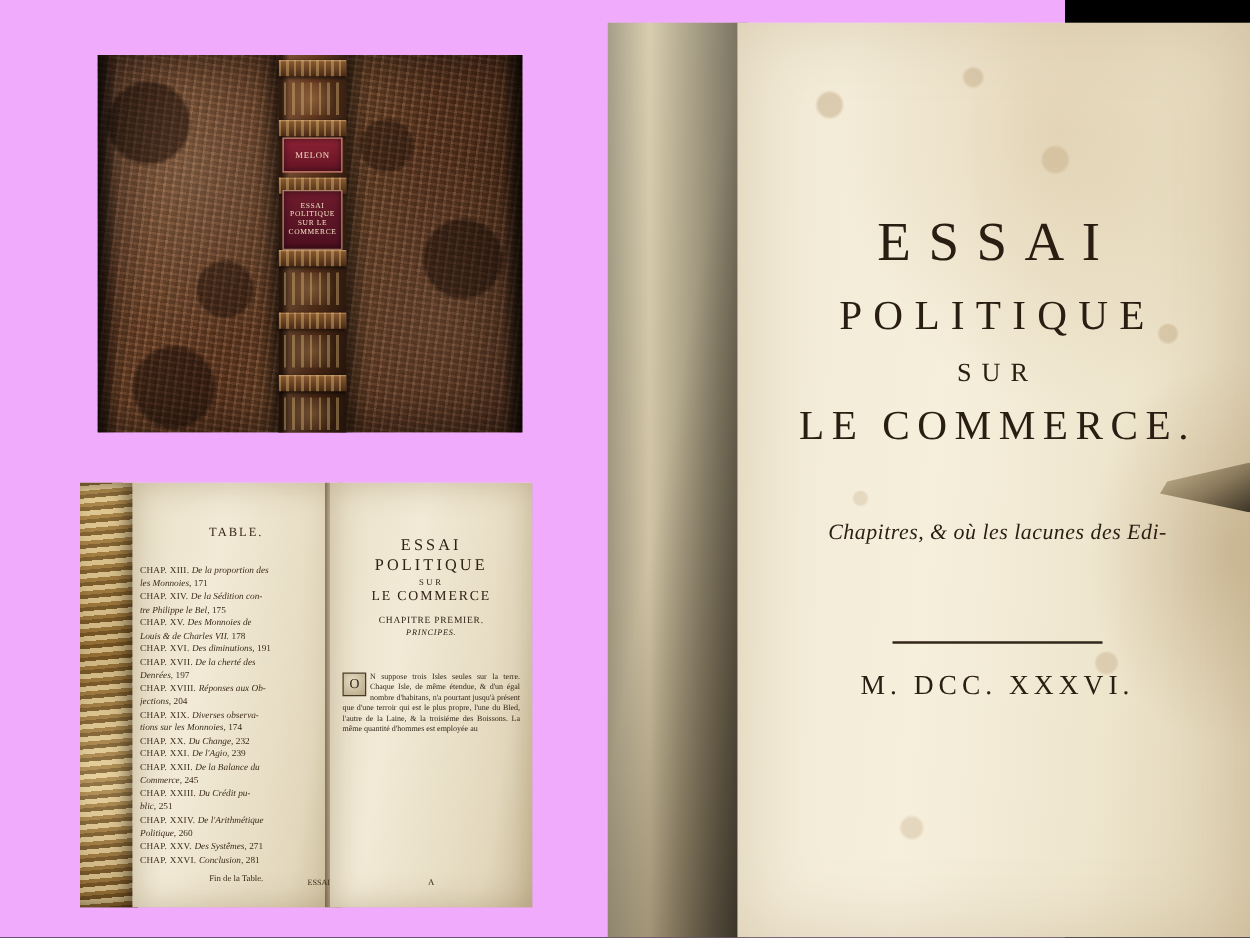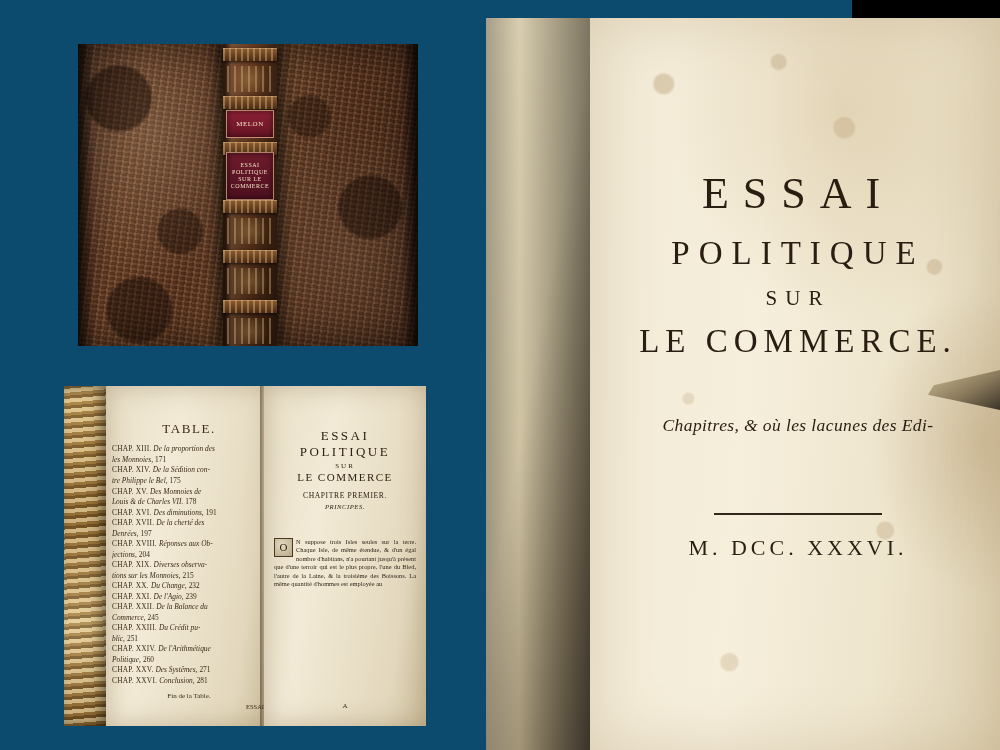--- a/index.html
+++ b/index.html
@@ -10,21 +10,21 @@
   body {
     width: 1000px;
     height: 750px;
     overflow: hidden;
     font-family: "Liberation Serif", serif;
   }
   .stage {
     position: relative;
     width: 852px;
     height: 750px;
-    background: #0c4a6e;
+    background: #f0abfc;
   }
 
   
   .panel { position: absolute; overflow: hidden; }
 
   
   .cover-panel {
     left: 78px; top: 44px; width: 340px; height: 302px;
   }
   .cover-leather {
@@ -136,22 +136,22 @@
   .toc {
     position: absolute; left: 6px; right: 6px; top: 34px;
     color: #3a2a18;
     font-size: 7.4px;
     line-height: 1.42;
     font-family: "Liberation Serif", serif;
   }
   .toc-head {
     text-align: center;
     letter-spacing: 1.6px;
-    font-size: 13px;
-    margin-bottom: 6px;
+    font-size: 10px;
+    margin-bottom: 17px;
   }
   .toc-row { display: flex; gap: 2px; }
   .toc-chap { white-space: nowrap; letter-spacing: 0.2px; }
   .toc-desc { font-style: italic; overflow: hidden; }
   .toc-foot { text-align: center; margin-top: 6px; font-size: 7px; }
   .catch { position: absolute; right: 8px; bottom: 16px; font-size: 6.5px; color: #3a2a18; }
 
   .mini-title {
     position: absolute; left: 8px; right: 8px; top: 42px;
     text-align: center; color: #2f2114;
@@ -330,21 +330,21 @@
         <div class="toc-row">
             <span class="toc-desc">jections,</span>
             <span>204</span>
           </div>
         <div class="toc-row">
             <span class="toc-chap">CHAP. XIX.</span>
             <span class="toc-desc">Diverses observa-</span>
           </div>
         <div class="toc-row">
             <span class="toc-desc">tions sur les Monnoies,</span>
-            <span>215</span>
+            <span>174</span>
           </div>
         <div class="toc-row">
             <span class="toc-chap">CHAP. XX.</span>
             <span class="toc-desc">Du Change,</span>
             <span>232</span>
           </div>
         <div class="toc-row">
             <span class="toc-chap">CHAP. XXI.</span>
             <span class="toc-desc">De l'Agio,</span>
             <span>239</span>

